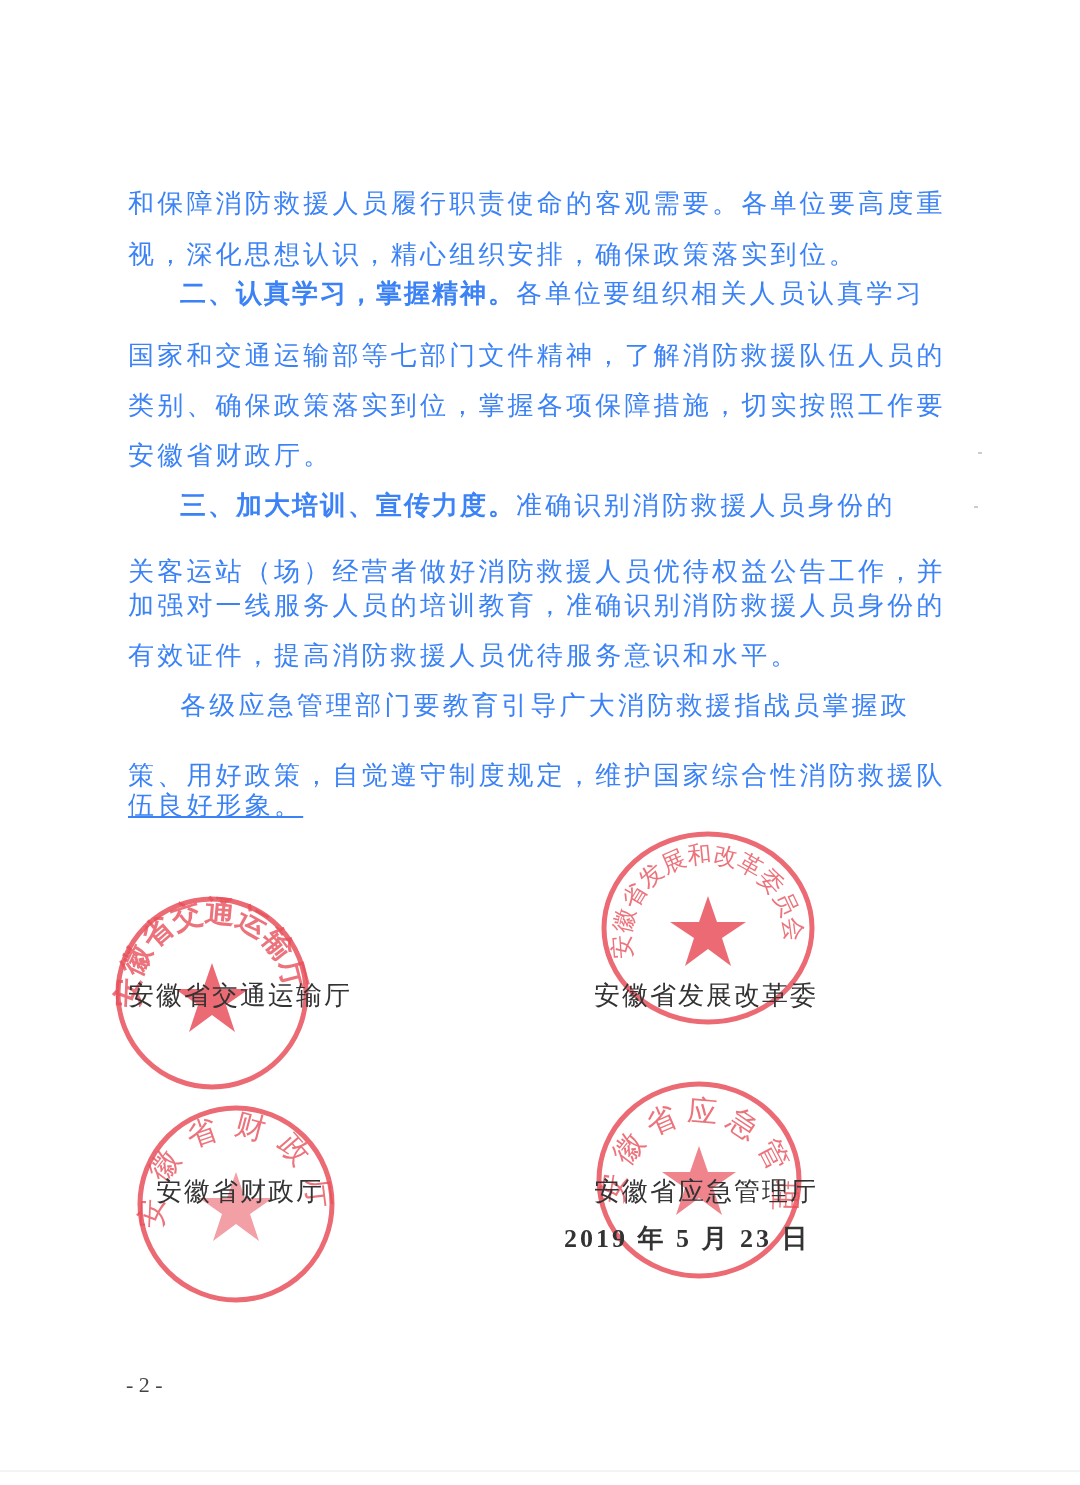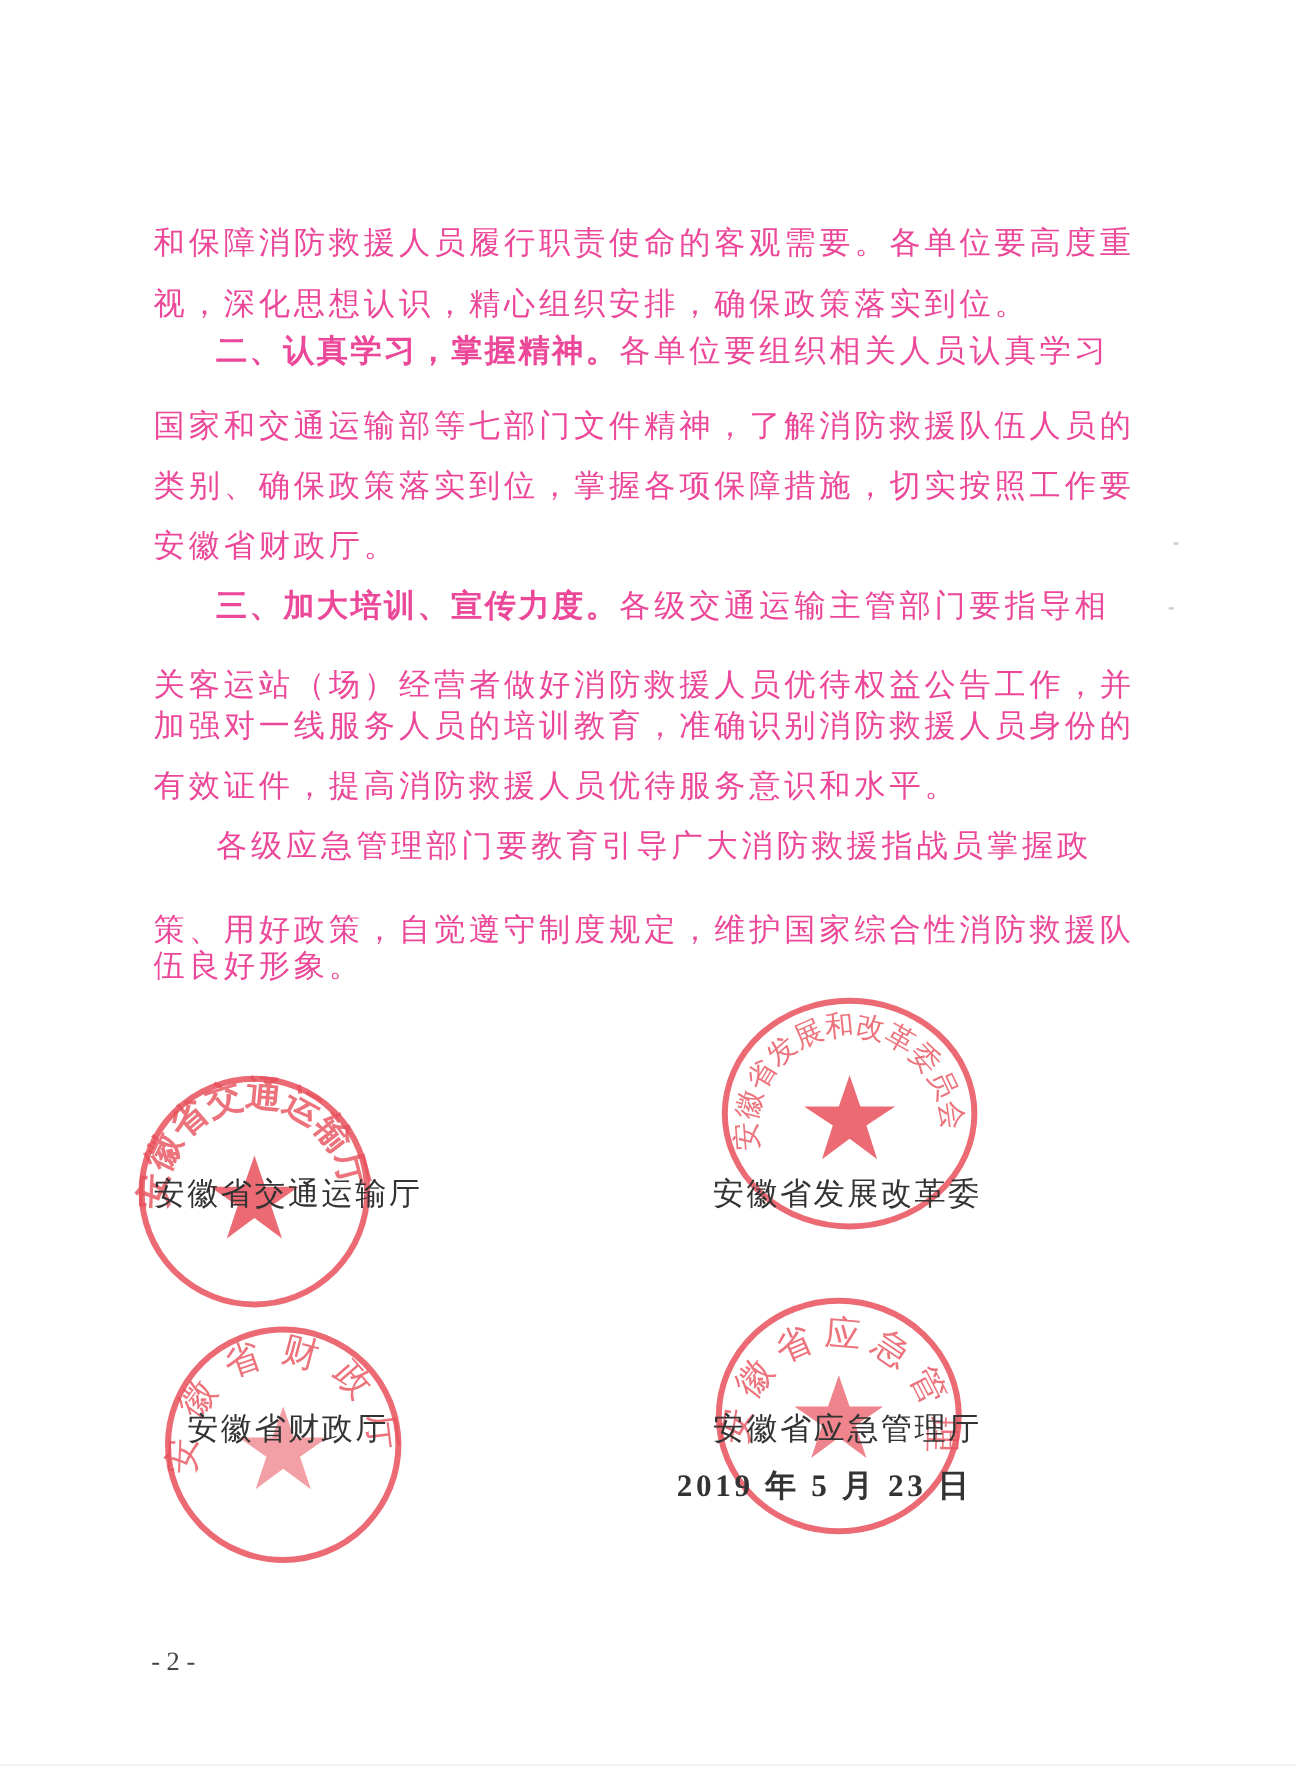--- a/index.html
+++ b/index.html
@@ -3,21 +3,21 @@
 <meta charset="utf-8">
 <style>
   html, body { margin: 0; padding: 0; }
   body {
     width: 1080px; height: 1485px; background: #ffffff; position: relative;
     overflow: hidden; font-family: "DejaVu Serif", "Liberation Serif", serif; color: #2e2e2e;
   }
   .page { position: absolute; left: 0; top: 0; width: 1080px; height: 1485px; }
   .line {
     position: absolute; left: 128px; width: 790px; font-size: 26px; line-height: 30px;
-    letter-spacing: 3.2px; white-space: nowrap; color: #ec4899;
+    letter-spacing: 3.2px; white-space: nowrap; color: #3b82f6;
   }
   .indent { left: 180px; }
   .bold { font-weight: bold; font-family: "DejaVu Sans", "Liberation Sans", sans-serif; letter-spacing: 2px; }
   .stamp { position: absolute; }
   .stamp svg { display: block; }
   .sig {
     position: absolute; font-size: 26px; line-height: 30px; letter-spacing: 2px; color: #333; white-space: nowrap;
   }
   .date { letter-spacing: 3px; font-family: "Liberation Serif", serif; }
   .pageno { position: absolute; left: 126px; top: 1372px; font-size: 22px; color: #444; font-family: "Liberation Serif", serif; }
@@ -33,29 +33,29 @@
   <div class="line" style="top:239px;">视，深化思想认识，精心组织安排，确保政策落实到位。</div>
 
   <div class="line indent" style="top:278px;">
     <span class="bold">二、认真学习，掌握精神。</span><span>各单位要组织相关人员认真学习</span>
   </div>
   <div class="line" style="top:340px;">国家和交通运输部等七部门文件精神，了解消防救援队伍人员的</div>
   <div class="line" style="top:390px;">类别、确保政策落实到位，掌握各项保障措施，切实按照工作要</div>
   <div class="line" style="top:440px;">安徽省财政厅。</div>
 
   <div class="line indent" style="top:490px;">
-    <span class="bold">三、加大培训、宣传力度。</span><span>各级交通运输主管部门要指导相</span>
+    <span class="bold">三、加大培训、宣传力度。</span><span>准确识别消防救援人员身份的</span>
   </div>
   <div class="line" style="top:556px;">关客运站（场）经营者做好消防救援人员优待权益公告工作，并</div>
   <div class="line" style="top:590px;">加强对一线服务人员的培训教育，准确识别消防救援人员身份的</div>
   <div class="line" style="top:640px;">有效证件，提高消防救援人员优待服务意识和水平。</div>
 
   <div class="line indent" style="top:690px;">各级应急管理部门要教育引导广大消防救援指战员掌握政</div>
   <div class="line" style="top:760px;">策、用好政策，自觉遵守制度规定，维护国家综合性消防救援队</div>
-  <div class="line" style="top:790px;">伍良好形象。</div>
+  <div class="line" style="top:790px;text-decoration:underline;">伍良好形象。</div>
 
   <div class="stamp" style="left:112px; top:893px;">
     <svg width="200" height="200" viewBox="0 0 200 200">
       <defs>
           <path id="arc1" d="M 28 120 A 74 74 0 1 1 172 120"></path>
         </defs>
       <circle cx="100" cy="100" r="94" fill="none" stroke="#e8505b" stroke-width="5" opacity="0.85"></circle>
       <polygon points="100,70 109,96 137,96 114,112 123,139 100,122 77,139 86,112 63,96 91,96" fill="#e8505b" opacity="0.85"></polygon>
       <text font-size="30" fill="#e8505b" opacity="0.8" font-weight="bold" font-family="DejaVu Sans, sans-serif"><textPath href="#arc1" startOffset="2%">安徽省交通运输厅</textPath></text>
     </svg>

